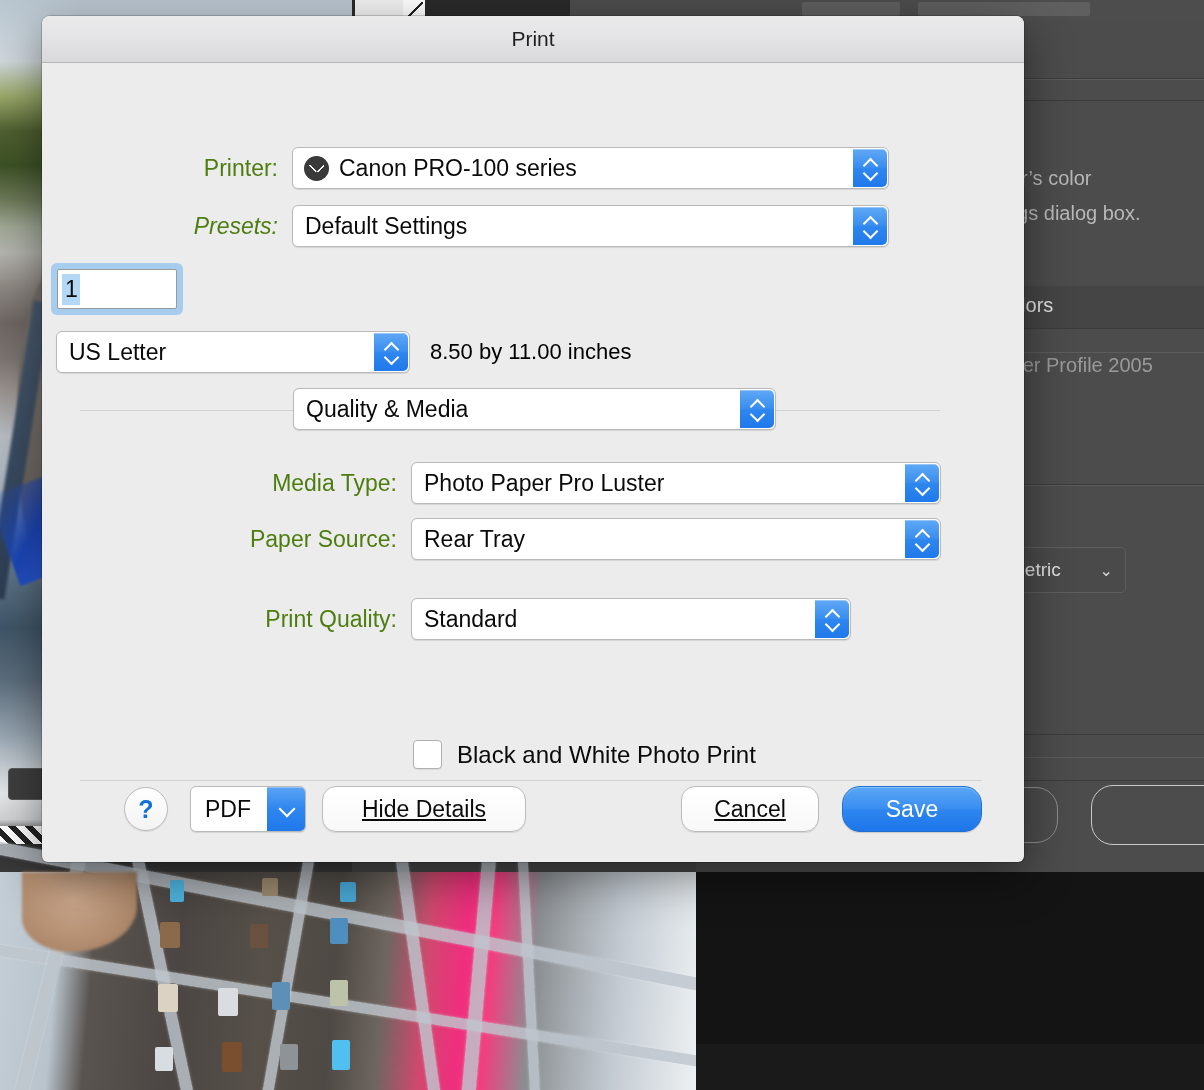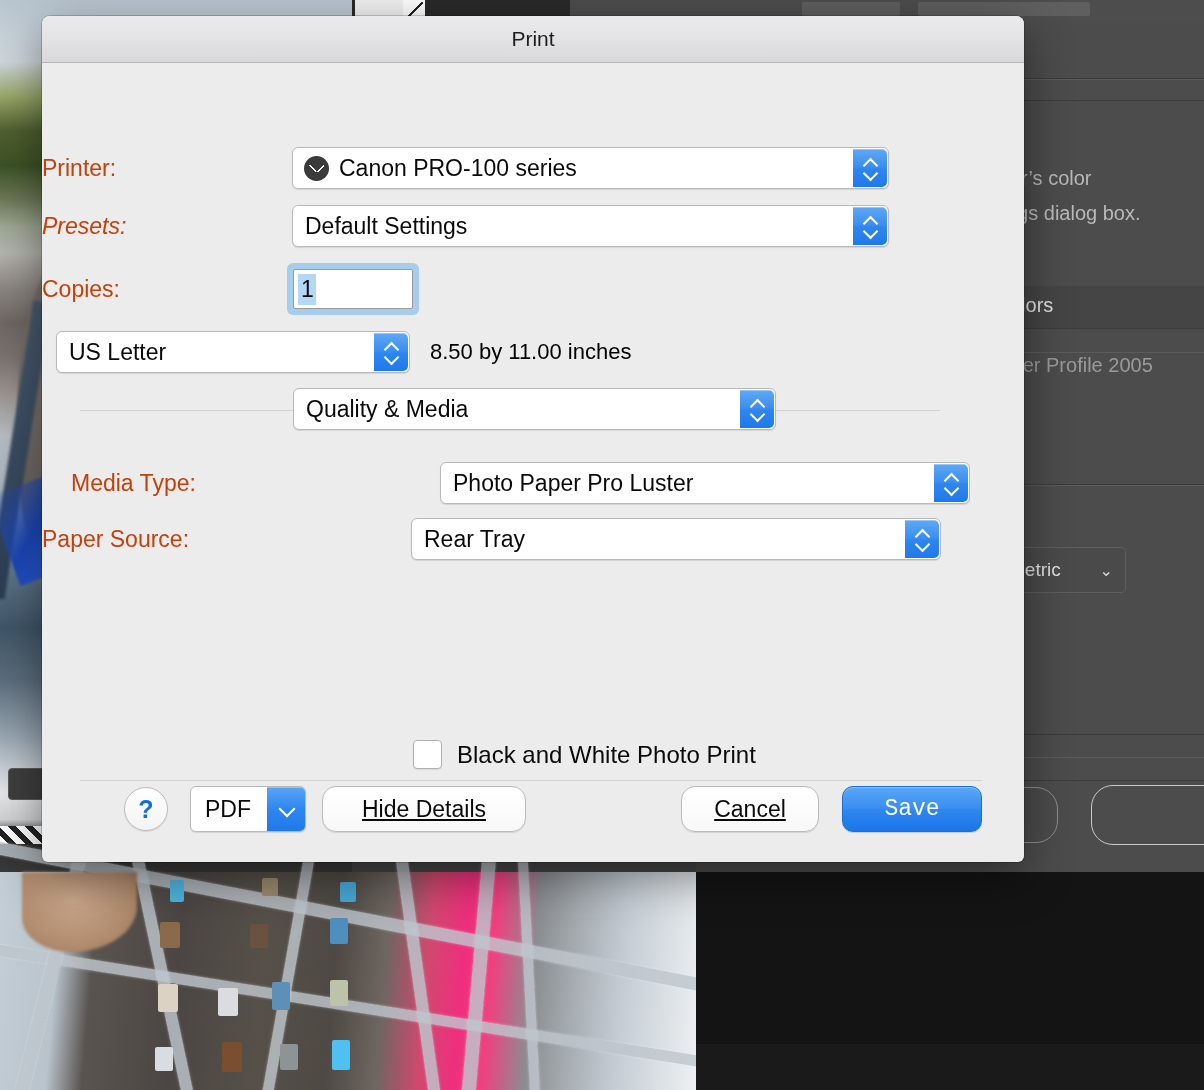--- a/index.html
+++ b/index.html
@@ -241,21 +241,22 @@
     height: 800px;
   }
 
   .form-row {
     position: absolute;
     display: flex;
     align-items: center;
   }
   .fld-label {
     font-size: 23px;
-    color: #c2410c;
+    color: #4d7c0f;
+    text-align: right;
     white-space: nowrap;
   }
 
   
   .popup {
     position: relative;
     height: 42px;
     background: #ffffff;
     border: 1px solid #b9b9b9;
     border-radius: 6px;
@@ -448,26 +449,25 @@
     box-sizing: border-box;
     display: flex; align-items: center; justify-content: center;
     font-size: 23px; color: #0a0a0a;
     box-shadow: 0 1px 1px rgba(0,0,0,0.10);
     text-decoration: underline;
   }
   .primary-btn {
     position: absolute;
     background: linear-gradient(180deg,#5aa7f6 0%,#3a8ef1 48%,#2f86ef 52%,#1c76e9 100%);
     border: 1px solid #1f6fd0;
-    border-radius: 11px;
+    border-radius: 18px;
     box-sizing: border-box;
     display: flex; align-items: center; justify-content: center;
     font-size: 23px; color: #ffffff;
     box-shadow: 0 1px 1px rgba(0,0,0,0.15), inset 0 1px 0 rgba(255,255,255,0.3);
-    font-family: Liberation Mono, monospace;
   }
 </style>
 </head>
 <body>
 
 <div id="root">
 
   <div class="bg-app">
 
     <div class="bg-photo-top"></div>
@@ -576,21 +576,20 @@
         <div class="popup" style="width:597px; margin-left:14px;">
           <span class="ptext">Default Settings</span>
           <span class="stepper">
             <span class="chev-up"></span>
             <span class="chev-dn"></span>
           </span>
         </div>
       </div>
 
       <div class="form-row" style="left:0; top:200px; width:600px;">
-        <div class="fld-label" style="width:236px;">Copies:</div>
         <div class="copies-wrap" style="margin-left:9px;">
           <div class="copies-field">
             <span class="copies-sel">1</span>
           </div>
         </div>
       </div>
 
       <div class="form-row" style="left:0; top:268px; width:940px;">
         <div class="popup" style="width:354px; margin-left:14px;">
           <span class="ptext">US Letter</span>
@@ -607,21 +606,21 @@
       <div class="form-row" style="left:251px; top:325px;">
         <div class="popup" style="width:483px;">
           <span class="ptext">Quality &amp; Media</span>
           <span class="stepper">
             <span class="chev-up"></span>
             <span class="chev-dn"></span>
           </span>
         </div>
       </div>
 
-      <div class="form-row" style="left:0; top:399px; width:940px;margin-left:29px;">
+      <div class="form-row" style="left:0; top:399px; width:940px;">
         <div class="fld-label" style="width:355px;">Media Type:</div>
         <div class="popup" style="width:530px; margin-left:14px;">
           <span class="ptext">Photo Paper Pro Luster</span>
           <span class="stepper">
             <span class="chev-up"></span>
             <span class="chev-dn"></span>
           </span>
         </div>
       </div>
 
@@ -629,20 +628,30 @@
         <div class="fld-label" style="width:355px;">Paper Source:</div>
         <div class="popup" style="width:530px; margin-left:14px;">
           <span class="ptext">Rear Tray</span>
           <span class="stepper">
             <span class="chev-up"></span>
             <span class="chev-dn"></span>
           </span>
         </div>
       </div>
 
+      <div class="form-row" style="left:0; top:535px; width:940px;">
+        <div class="fld-label" style="width:355px;">Print Quality:</div>
+        <div class="popup" style="width:440px; margin-left:14px;">
+          <span class="ptext">Standard</span>
+          <span class="stepper">
+            <span class="chev-up"></span>
+            <span class="chev-dn"></span>
+          </span>
+        </div>
+      </div>
 
       <div class="chk-row" style="left:371px; top:677px;">
         <span class="chkbox"></span>
         <span class="chk-label">Black and White Photo Print</span>
       </div>
 
       <div class="divider" style="left:38px; width:902px; top:717px;"></div>
 
       <div class="footer">
         <div class="help-btn">

